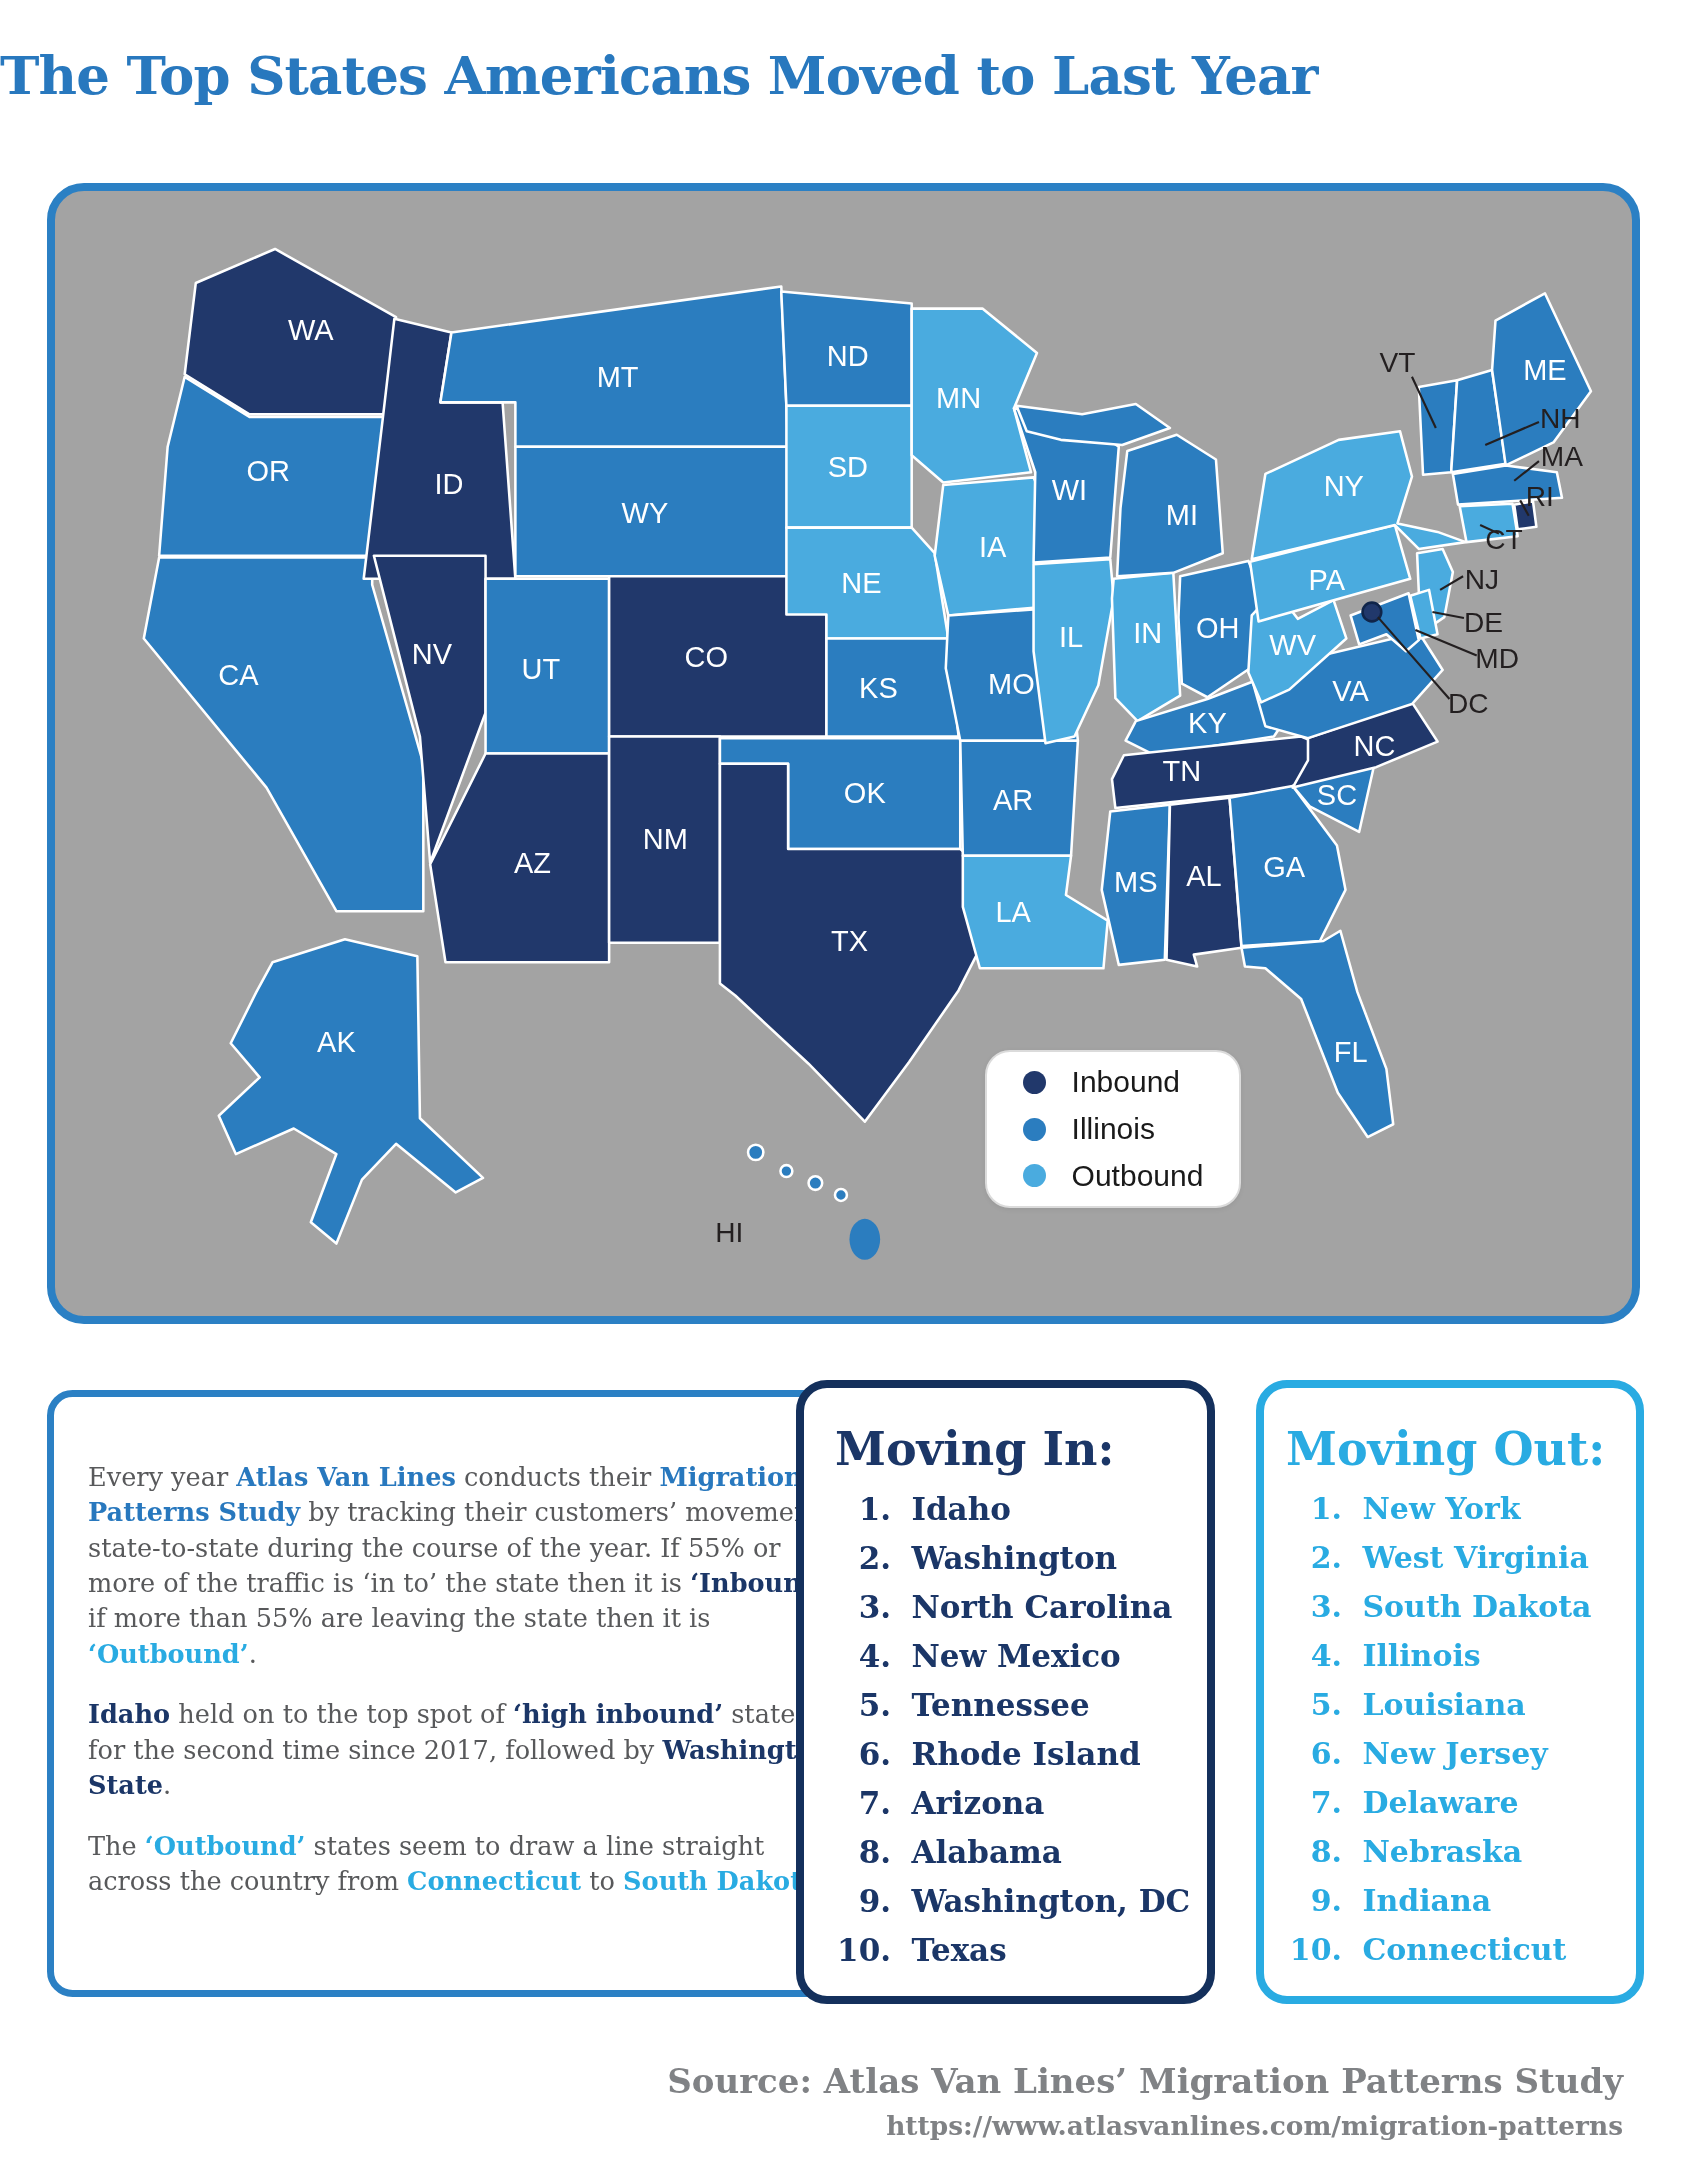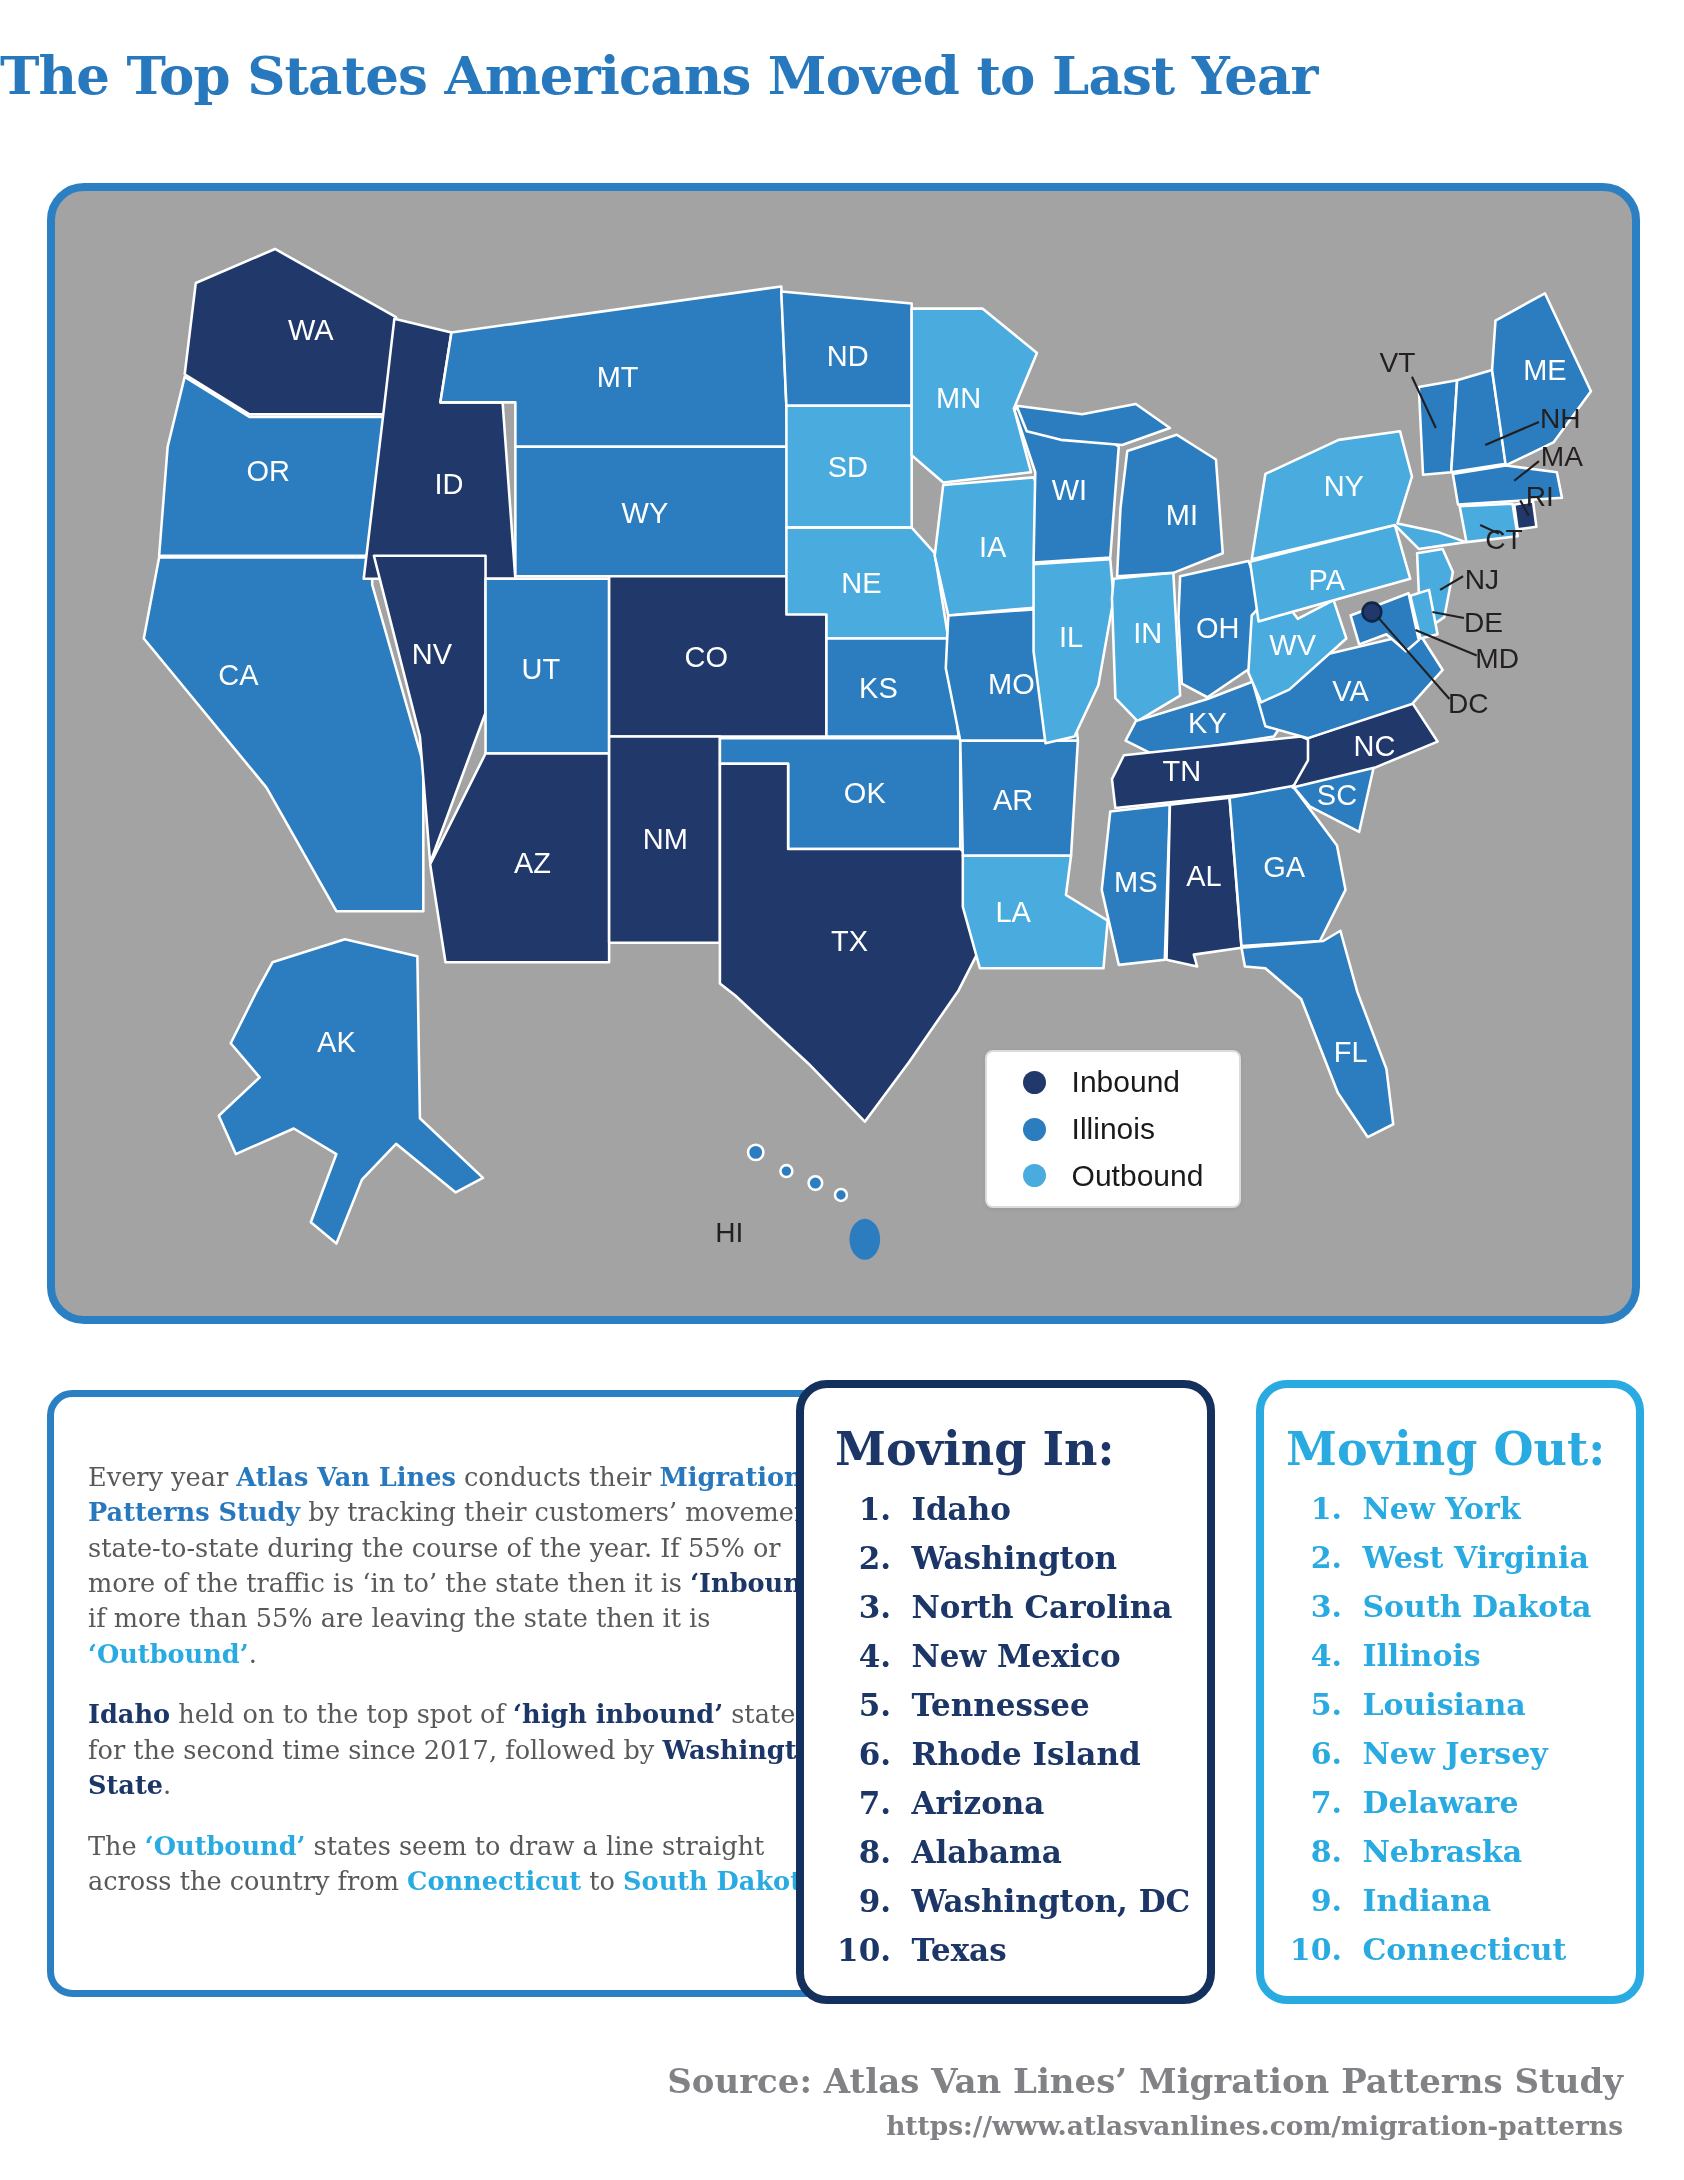--- a/index.html
+++ b/index.html
@@ -14,21 +14,21 @@
   .title{position:absolute;top:44px;left:0;right:0;
          font-weight:bold;font-size:53px;color:var(--accent_blue);letter-spacing:-0.9px;}
   .map-panel{position:absolute;left:47px;top:183px;width:1593px;height:1141px;
          border:8.5px solid var(--panel_blue);border-radius:37px;background:#a3a3a3;}
   .map-svg{position:absolute;left:0;top:0;width:100%;height:100%;}
   .map-svg polygon,.map-svg circle.state{stroke:#ffffff;stroke-width:3;stroke-linejoin:round;}
   .map-svg text{font-family:"Liberation Sans","DejaVu Sans",sans-serif;font-size:34px;fill:#ffffff;text-anchor:middle;}
   .map-svg text.ext{fill:var(--label_dark);font-size:33px;text-anchor:middle;}
   .map-svg line{stroke:var(--label_dark);stroke-width:2.5;}
   .legend{position:absolute;left:930px;top:859px;width:256px;height:158px;background:#fff;
-          border:2.6px solid #DBDBDB;border-radius:8px;display:flex;flex-direction:column;
+          border:2.6px solid #DBDBDB;border-radius:25px;display:flex;flex-direction:column;
           justify-content:center;gap:12.8px;padding-left:36px;box-shadow:0 1.7px 5.1px rgba(0,0,0,.06);}
   .legend-row{display:flex;align-items:center;gap:25.6px;}
   .legend-dot{width:23px;height:23px;border-radius:50%;flex:0 0 auto;}
   .legend-label{font-family:"Liberation Sans","DejaVu Sans",sans-serif;font-size:30px;color:#1A1A1A;}
   .about-panel{position:absolute;left:47px;top:1390px;width:843px;height:607px;
           border:7.7px solid var(--panel_blue);border-radius:25.6px;background:#fff;padding:63px 32px 0 34px;}
   .about-panel p{font-size:25.6px;line-height:1.38;color:var(--body_gray);margin-bottom:25.6px;}
   .b-blue{color:var(--accent_blue);font-weight:bold;}
   .b-navy{color:var(--navy);font-weight:bold;}
   .b-light{color:var(--accent_light);font-weight:bold;}

